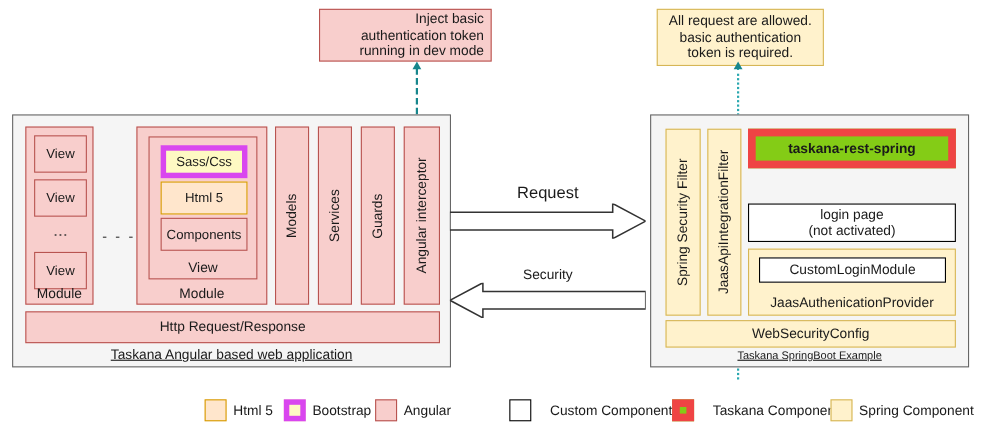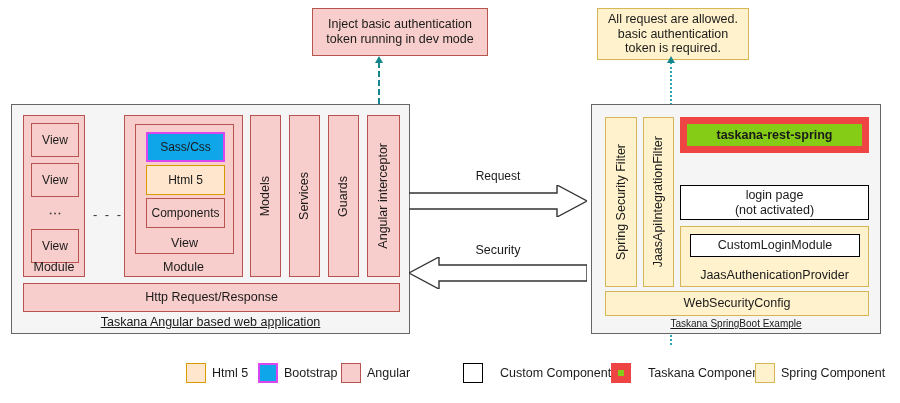--- a/index.html
+++ b/index.html
@@ -21,22 +21,22 @@
   
   .angular-box {
     background: #f8cecc;
     border: 1px solid #b85450;
   }
   .html5-box {
     background: #ffe6cc;
     border: 1px solid #d79b00;
   }
   .bootstrap-box {
-    background: #0ea5e9;
-    border: 2px solid #d946ef;
+    background: #fef9c3;
+    border: 5px solid #d946ef;
   }
   .spring-box {
     background: #fff2cc;
     border: 1px solid #d6b656;
   }
   .taskana-box {
     background: #84cc16;
     border: 7px solid #ef4444;
     font-weight: bold;
   }
@@ -112,21 +112,21 @@
   .dots-v {
     writing-mode: vertical-rl;
     letter-spacing: 1px;
     color: #333;
     font-size: 13px;
   }
 </style>
 </head>
 <body>
 
-<div class="abs angular-box ctr" style="left:312px; top:8px; width:176px; height:48px; padding:2px 6px;">
+<div class="abs angular-box ctr" style="left:290px; top:8px; width:157px; height:48px; padding:2px 6px;text-align:right;">
   <span style="font-size:12.5px;">Inject basic authentication token running in dev mode</span>
 </div>
 <div class="abs dash-line-left" style="left:378px; top:62px; height:42px;"></div>
 <div class="abs arrow-up-tip" style="left:375px; top:56px;"></div>
 
 <div class="abs spring-box ctr" style="left:597px; top:8px; width:152px; height:52px; padding:2px 6px;">
   <span style="font-size:12.5px;">All request are allowed. basic authentication token is required.</span>
 </div>
 <div class="abs dash-line-right" style="left:670px; top:62px; height:283px;"></div>
 <div class="abs arrow-up-tip" style="left:667px; top:56px;"></div>
@@ -188,21 +188,21 @@
 
   <div class="label-bottom plain-label" style="bottom:4px; font-size:12.5px;">Taskana Angular based web application</div>
 </div>
 
 <div class="abs block-arrow" style="left:409px; top:185px; width:178px; height:32px;">
   <svg width="178" height="32" viewBox="0 0 178 32">
     <polygon points="0,8 148,8 148,0 178,16 148,32 148,24 0,24" fill="#ffffff" stroke="#333333" stroke-width="1.4"></polygon>
   </svg>
 </div>
 <div class="abs ctr" style="left:409px; top:168px; width:178px; height:16px;">
-  <span style="font-size:12px;">Request</span>
+  <span style="font-size:15px;">Request</span>
 </div>
 
 <div class="abs block-arrow" style="left:409px; top:257px; width:178px; height:32px;">
   <svg width="178" height="32" viewBox="0 0 178 32">
     <polygon points="178,8 30,8 30,0 0,16 30,32 30,24 178,24" fill="#ffffff" stroke="#333333" stroke-width="1.4"></polygon>
   </svg>
 </div>
 <div class="abs ctr" style="left:409px; top:242px; width:178px; height:16px;">
   <span style="font-size:12.5px;">Security</span>
 </div>

